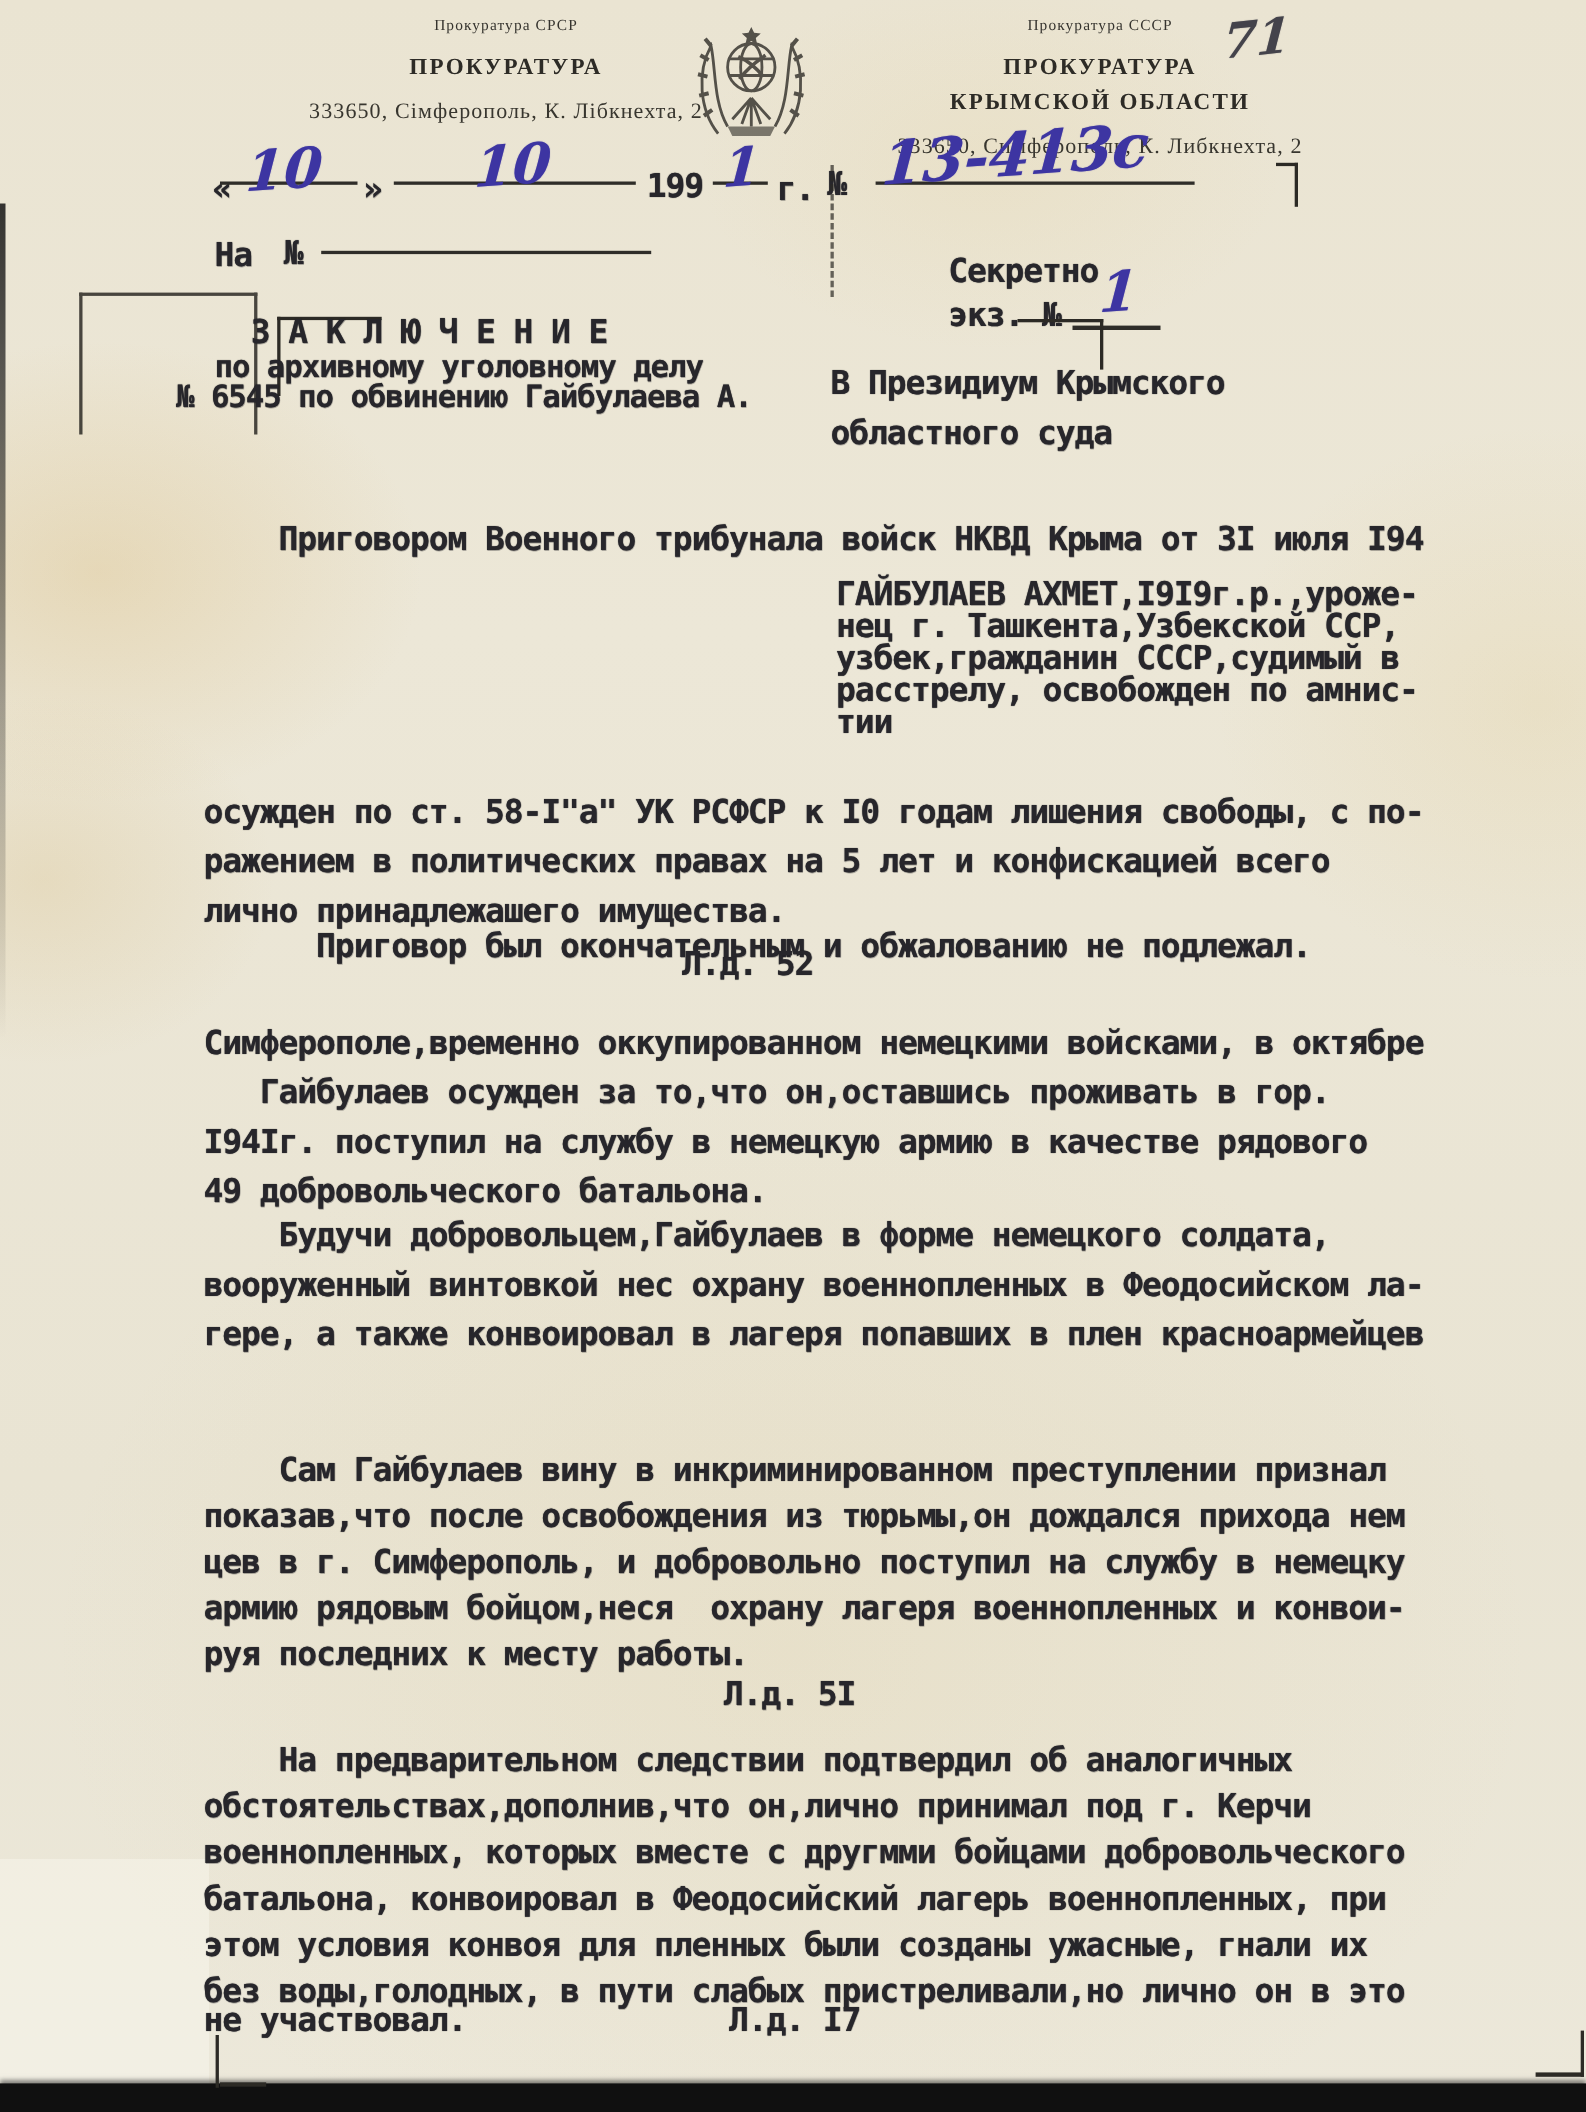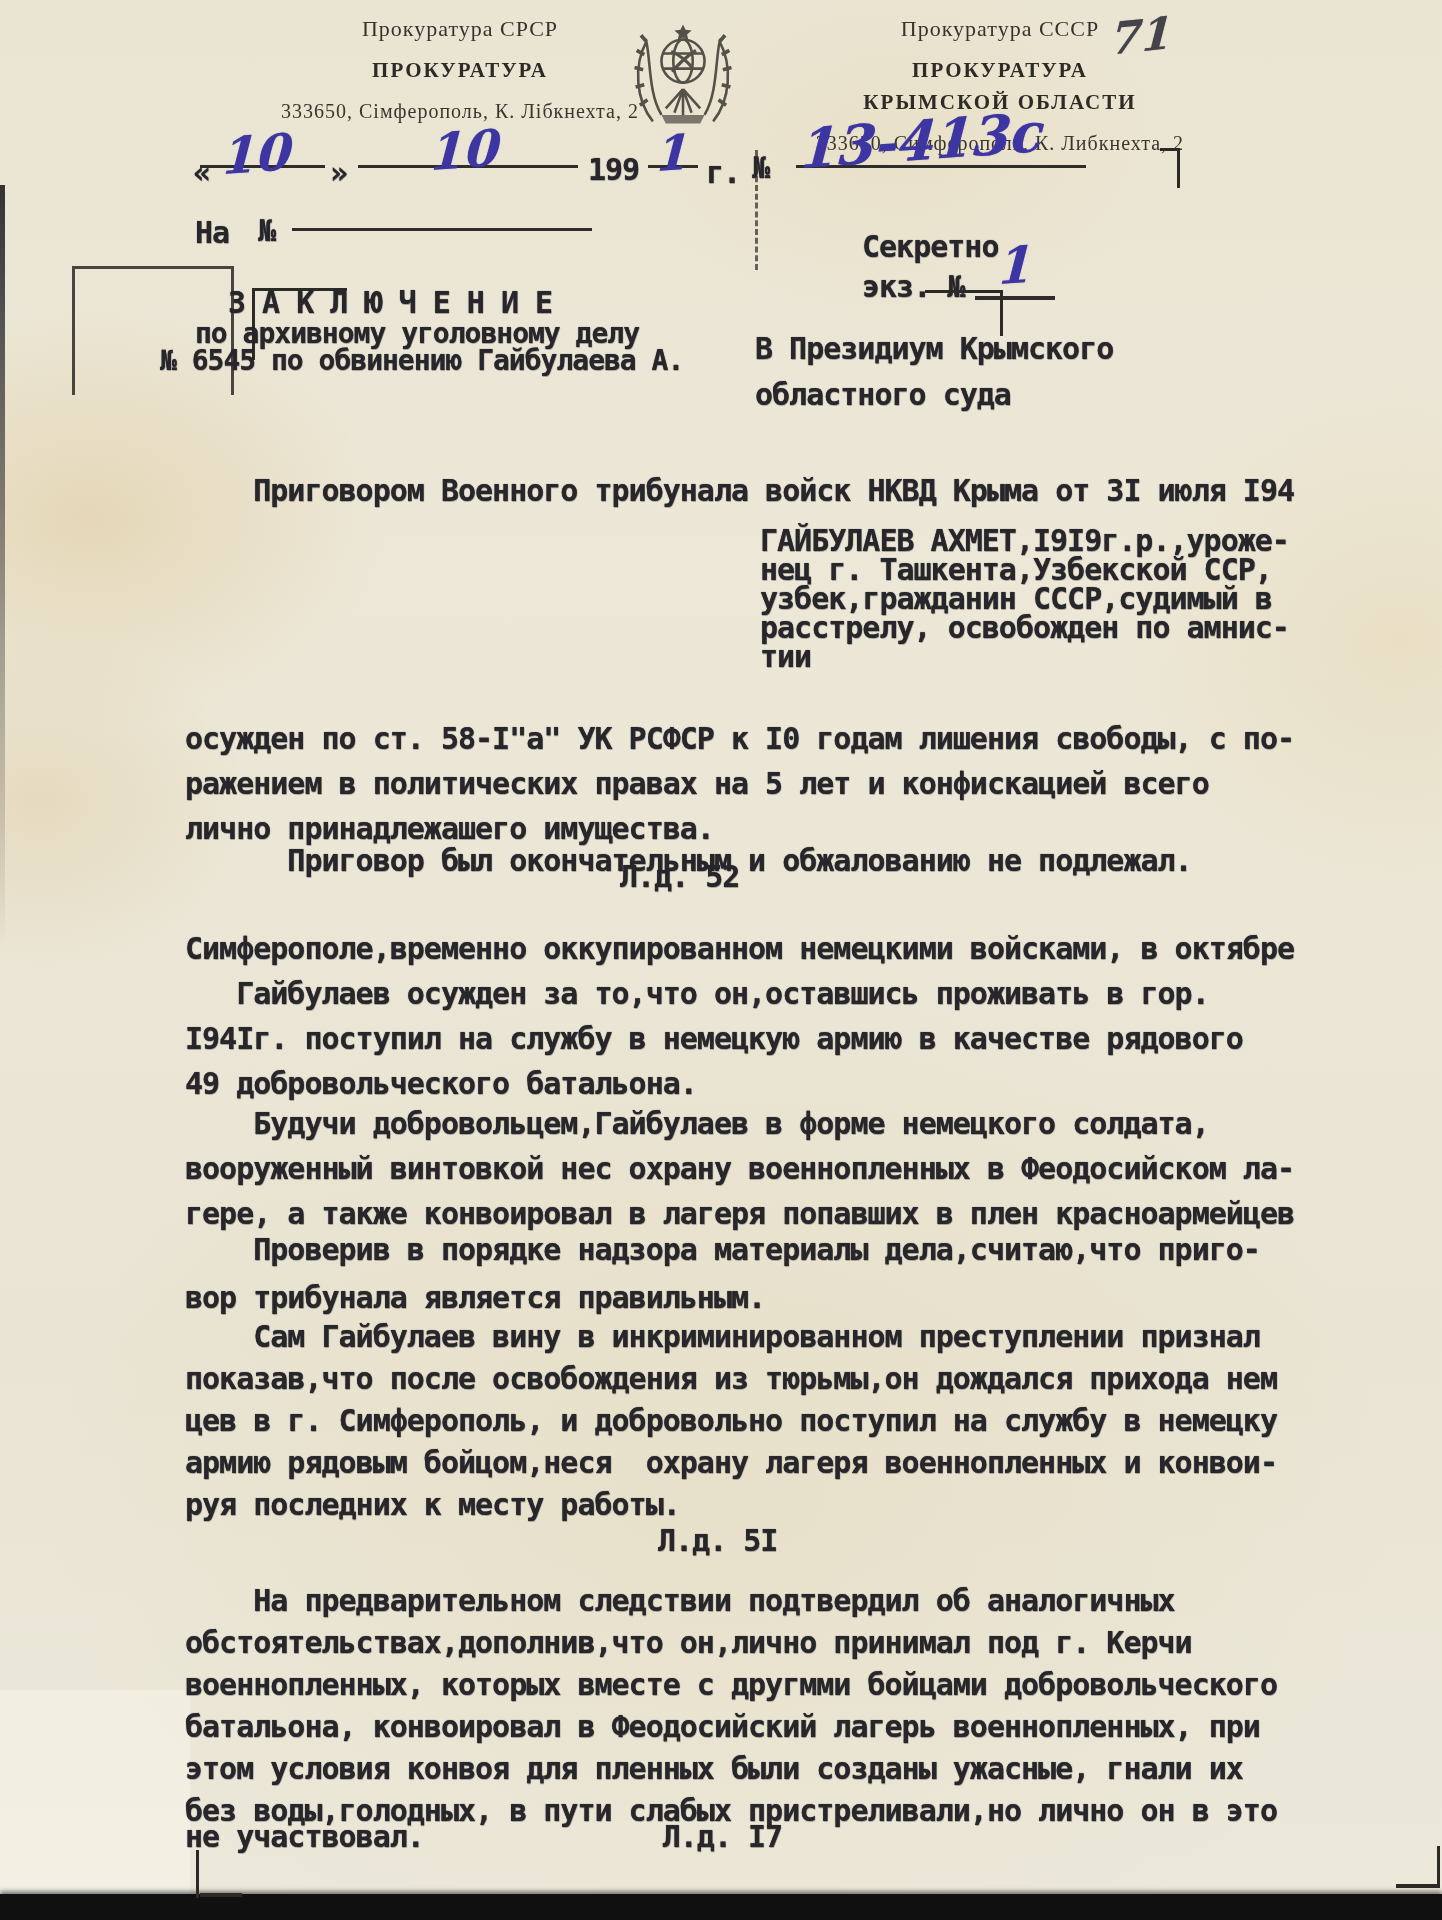--- a/index.html
+++ b/index.html
@@ -25,21 +25,21 @@
   .t28{font-size:28px;}
   .hand{
     font-family:"DejaVu Serif","Liberation Serif",serif;font-style:italic;font-weight:700;
     color:#3d35a2;transform:rotate(-4deg) skewX(-8deg);transform-origin:left bottom;
     text-shadow:0 0 1px rgba(61,53,162,.55);line-height:1;
   }
   .pencil{
     font-family:"DejaVu Serif",serif;font-style:italic;font-weight:700;color:#44434b;
     transform:rotate(-6deg) skewX(-10deg);text-shadow:0 0 1px rgba(60,60,70,.5);
   }
-  .lh-small{font-size:22px;color:#35332e;letter-spacing:1px;}
+  .lh-small{font-size:14px;color:#35332e;letter-spacing:1px;}
   .lh-big{font-size:21px;font-weight:700;color:#2d2b26;letter-spacing:2px;line-height:32px;}
   .lh-addr{font-size:20px;color:#38362f;letter-spacing:1px;}
   .fline{border-bottom:3px solid #2f2d29;height:0;}
   .mark{border-color:#2c2a25;}
   .stamp-box{
     border-top:3px solid #2c2a25;border-left:3px solid #2c2a25;border-right:3px solid #2c2a25;
     opacity:.85;
   }
   .bottom-bar{left:0;top:1894px;width:1442px;height:26px;background:#101010;box-shadow:0 -3px 4px rgba(40,40,40,.55);}
   .edge-left{left:0;top:185px;width:5px;height:760px;background:linear-gradient(180deg,rgba(20,20,20,.85),rgba(20,20,20,0));}
@@ -148,21 +148,20 @@
   <div class="abs typed" style="left:185px;top:716px;line-height:45px;"><div class="tline">осужден по ст. 58-I"а" УК РСФСР к I0 годам лишения свободы, с по-</div><div class="tline">ражением в политических правах на 5 лет и конфискацией всего</div><div class="tline">лично принадлежашего имущества.</div></div>
 
   <div class="abs typed" style="left:185px;top:846px;"><div class="tline">      Приговор был окончательным и обжалованию не подлежал.</div></div>
 
   <div class="abs typed" style="left:620px;top:862px;">Л.д. 52</div>
 
   <div class="abs typed" style="left:185px;top:926px;line-height:45px;"><div class="tline">Симферополе,временно оккупированном немецкими войсками, в октябре</div><div class="tline">   Гайбулаев осужден за то,что он,оставшись проживать в гор.</div><div class="tline">I94Iг. поступил на службу в немецкую армию в качестве рядового</div><div class="tline">49 добровольческого батальона.</div></div>
 
   <div class="abs typed" style="left:185px;top:1101px;line-height:45px;"><div class="tline">    Будучи добровольцем,Гайбулаев в форме немецкого солдата,</div><div class="tline">вооруженный винтовкой нес охрану военнопленных в Феодосийском ла-</div><div class="tline">гере, а также конвоировал в лагеря попавших в плен красноармейцев</div></div>
 
-  <div class="abs typed" style="left:185px;top:1226px;line-height:48px;"><div class="tline">    Проверив в порядке надзора материалы дела,считаю,что приго-</div><div class="tline">вор трибунала является правильным.</div></div>
 
   <div class="abs typed" style="left:185px;top:1316px;line-height:42px;"><div class="tline">    Сам Гайбулаев вину в инкриминированном преступлении признал</div><div class="tline">показав,что после освобождения из тюрьмы,он дождался прихода нем</div><div class="tline">цев в г. Симферополь, и добровольно поступил на службу в немецку</div><div class="tline">армию рядовым бойцом,неся  охрану лагеря военнопленных и конвои-</div><div class="tline">руя последних к месту работы.</div></div>
 
   <div class="abs typed" style="left:615px;top:1526px;margin-left:43px;">Л.д. 5I</div>
 
   <div class="abs typed" style="left:185px;top:1580px;line-height:42px;"><div class="tline">    На предварительном следствии подтвердил об аналогичных</div><div class="tline">обстоятельствах,дополнив,что он,лично принимал под г. Керчи</div><div class="tline">военнопленных, которых вместе с другмми бойцами добровольческого</div><div class="tline">батальона, конвоировал в Феодосийский лагерь военнопленных, при</div><div class="tline">этом условия конвоя для пленных были созданы ужасные, гнали их</div><div class="tline">без воды,голодных, в пути слабых пристреливали,но лично он в это</div></div>
 
   <div class="abs typed" style="left:185px;top:1822px;"><div class="tline">не участвовал.              Л.д. I7</div></div>
 
 </div>

